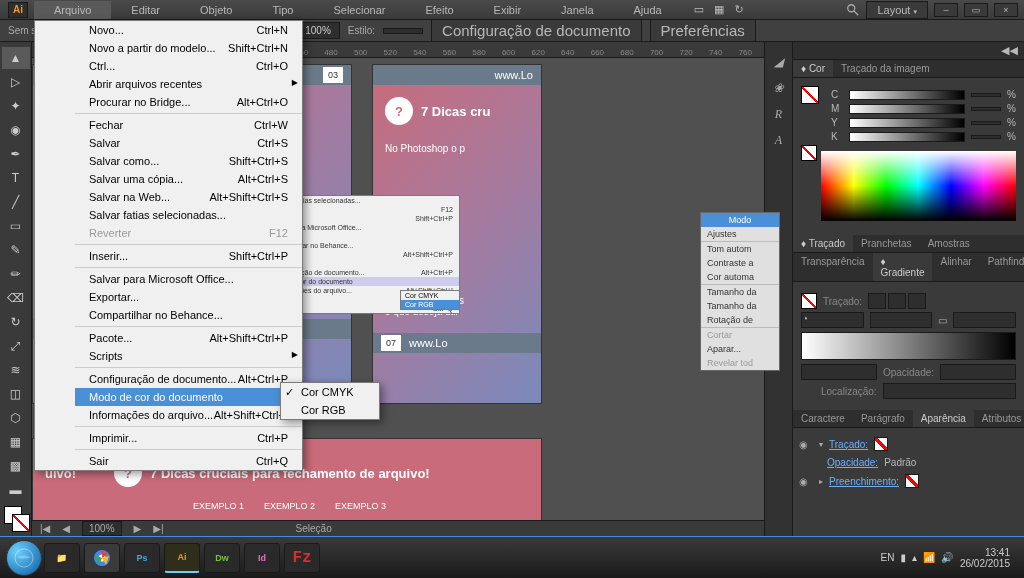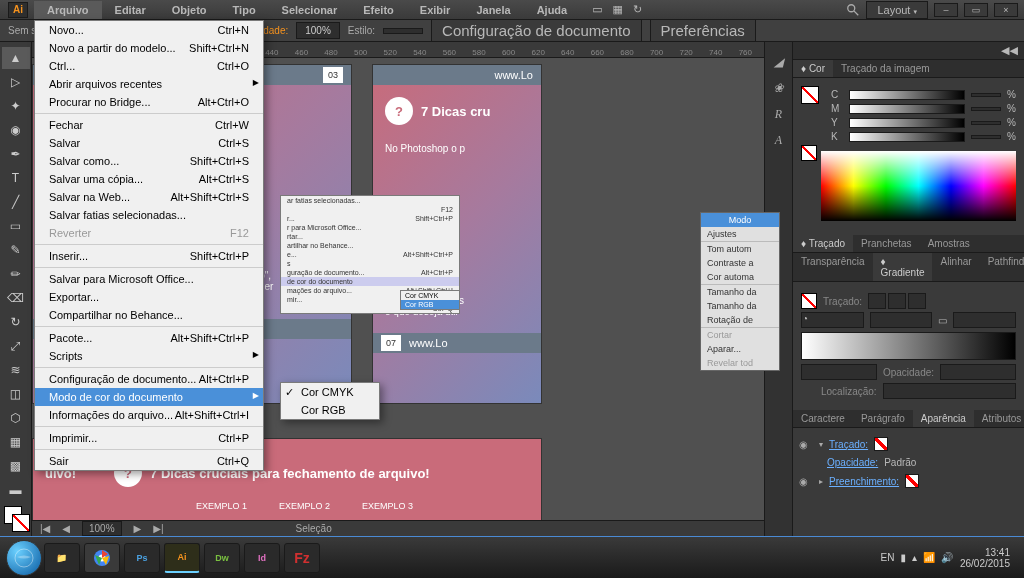--- a/index.html
+++ b/index.html
@@ -1,20 +1,20 @@
 <!DOCTYPE html>
 <html><head>
 <meta charset="utf-8">
 <style>
 * { margin: 0; padding: 0; box-sizing: border-box; font-family: "Segoe UI", Tahoma, sans-serif; }
 body { width: 1024px; height: 578px; background: #323232; color: #b8b8b8; font-size: 11px; overflow: hidden; position: relative; }
 
 .menubar { height: 20px; background: linear-gradient(#4a4a4a,#3a3a3a); display: flex; align-items: center; padding-left: 8px; border-bottom: 1px solid #1a1a1a; }
 .menubar .ai-logo { width: 20px; height: 16px; background: #2e2e2e; color: #f7931e; display: flex; align-items: center; justify-content: center; font-weight: bold; font-size: 10px; border: 1px solid #1a1a1a; margin-right: 6px; }
-.menubar .menu-item { padding: 3px 13px; cursor: pointer; font-weight: bold; }
+.menubar .menu-item { padding: 3px 20px; cursor: pointer; }
 .menubar .menu-item.active { background: #5a5a5a; }
 .menubar .right { margin-left: auto; display: flex; align-items: center; gap: 6px; padding-right: 6px; }
 .menubar .search { width: 14px; height: 14px; }
 .menubar .layout-btn { background: #3a3a3a; border: 1px solid #1a1a1a; padding: 2px 10px; }
 .winctrl { width: 24px; height: 14px; background: #3a3a3a; border: 1px solid #1a1a1a; display: flex; align-items: center; justify-content: center; font-size: 9px; }
 
 .control-bar { height: 22px; background: #404040; border-bottom: 1px solid #1a1a1a; display: flex; align-items: center; padding: 0 8px; gap: 8px; }
 .control-bar .lbl { color: #aaa; font-size: 10px; }
 .control-bar .fld { background: #2e2e2e; border: 1px solid #1a1a1a; padding: 2px 8px; font-size: 10px; color: #ccc; }
 .control-bar .btn { background: #3a3a3a; border: 1px solid #1a1a1a; padding: 2px 10px; font-size: 15px; }
@@ -33,23 +33,23 @@
 .ruler-top { height: 16px; background: #3a3a3a; border-bottom: 1px solid #1a1a1a; font-size: 8px; color: #888; display:flex; align-items:flex-end; padding-left: 20px; overflow: hidden; }
 .ruler-top span { display: inline-block; width: 36px; margin-left: 6px; }
 
 .artboards { position: relative; padding: 10px; }
 .artboard { position: absolute; background: linear-gradient(135deg,#c96b7a 0%,#a67a9e 50%,#7a8abb 100%); color: #fff; border: 1px solid #333; }
 .ab-header { height: 20px; background: #6b7a8a; font-size: 11px; display: flex; align-items: center; padding: 0 8px; justify-content: space-between; }
 .ab-num { background: #fff; color: #333; width: 20px; height: 16px; font-size: 9px; display:flex; align-items:center; justify-content:center; }
 .ab-title { font-size: 13px; font-weight: bold; padding: 12px; display: flex; align-items: center; gap: 8px; }
 .ab-icon { width: 28px; height: 28px; background: #fff; border-radius: 50%; color: #c96b7a; display:flex; align-items:center; justify-content:center; font-weight: bold; }
 .ab-body { font-size: 10px; padding: 6px 12px; }
-.ab-examples { display: flex; gap: 32px; padding: 6px 11px; font-size: 9px; }
-
-.file-menu { position: absolute; left: 34px; top: 20px; width: 230px; background: #f0f0f0; border: 1px solid #7a7a7a; box-shadow: 3px 3px 8px rgba(0,0,0,0.4); color: #000; z-index: 100; font-size: 11px; }
+.ab-examples { display: flex; gap: 20px; padding: 6px 20px; font-size: 9px; }
+
+.file-menu { position: absolute; left: 34px; top: 20px; width: 269px; background: #f0f0f0; border: 1px solid #7a7a7a; box-shadow: 3px 3px 8px rgba(0,0,0,0.4); color: #000; z-index: 100; font-size: 11px; padding-left: 40px; }
 .file-menu .mi { display: flex; justify-content: space-between; padding: 3px 14px; position: relative; }
 .file-menu .mi.hover { background: #4a90d9; color: #fff; }
 .file-menu .mi .arrow { position: absolute; right: 4px; font-size: 8px; }
 .file-menu .sep { height: 1px; background: #ccc; margin: 2px 0; }
 .file-menu .mi.disabled { color: #999; }
 
 .submenu { position: absolute; left: 280px; top: 382px; width: 100px; background: #f0f0f0; border: 1px solid #7a7a7a; box-shadow: 3px 3px 8px rgba(0,0,0,0.4); color: #000; z-index: 101; font-size: 11px; }
 .submenu .smi { padding: 3px 20px; position: relative; }
 .submenu .smi .check { position: absolute; left: 4px; }
 
@@ -100,21 +100,21 @@
 .statusbar { position: absolute; left: 32px; right: 260px; bottom: 42px; height: 16px; background: #3a3a3a; border-top: 1px solid #1a1a1a; display: flex; align-items: center; font-size: 10px; color: #aaa; padding: 0 8px; gap: 12px; }
 .statusbar .zoom { background: #2e2e2e; padding: 1px 6px; border: 1px solid #1a1a1a; }
 
 .taskbar { position: absolute; left: 0; right: 0; bottom: 0; height: 42px; background: linear-gradient(#3a3a3a,#1a1a1a); border-top: 1px solid #4a8ad4; display: flex; align-items: center; padding: 0 6px; }
 .start-orb { width: 36px; height: 36px; border-radius: 50%; background: radial-gradient(circle at 30% 30%,#6bd0ff,#0a5aa0); border: 1px solid #333; display:flex; align-items:center; justify-content:center; }
 .task-icon { width: 36px; height: 30px; margin: 0 2px; background: #2a2a2a; border: 1px solid #1a1a1a; border-radius: 3px; display: flex; align-items: center; justify-content: center; font-size: 9px; font-weight: bold; }
 .task-icon.ai { background: #2e2e1a; color: #f7931e; border-bottom: 2px solid #6bd0ff; }
 .task-icon.ps { color: #4aa0e0; }
 .task-icon.dw { color: #7ac040; }
 .task-icon.id { color: #e070c0; }
-.task-icon.fz { color: #d03030; font-size: 14px; }
+.task-icon.fz { color: #d03030; font-size: 16px; font-family: Liberation Mono, monospace; }
 .task-icon.chrome { background: #3a3a3a; }
 .tray { margin-left: auto; display: flex; align-items: center; gap: 6px; color: #ccc; font-size: 10px; padding-right: 8px; }
 .clock { text-align: right; }
 .scrollbar { position:absolute; right:0; top:16px; bottom:16px; width:16px; background:#3a3a3a; border-left:1px solid #1a1a1a; }
 .scrollbar .thumb { position:absolute; left:2px; right:2px; top:40%; height:60px; background:#5a5a5a; }
 </style>
 </head>
 <body>
 
 <div class="menubar">

